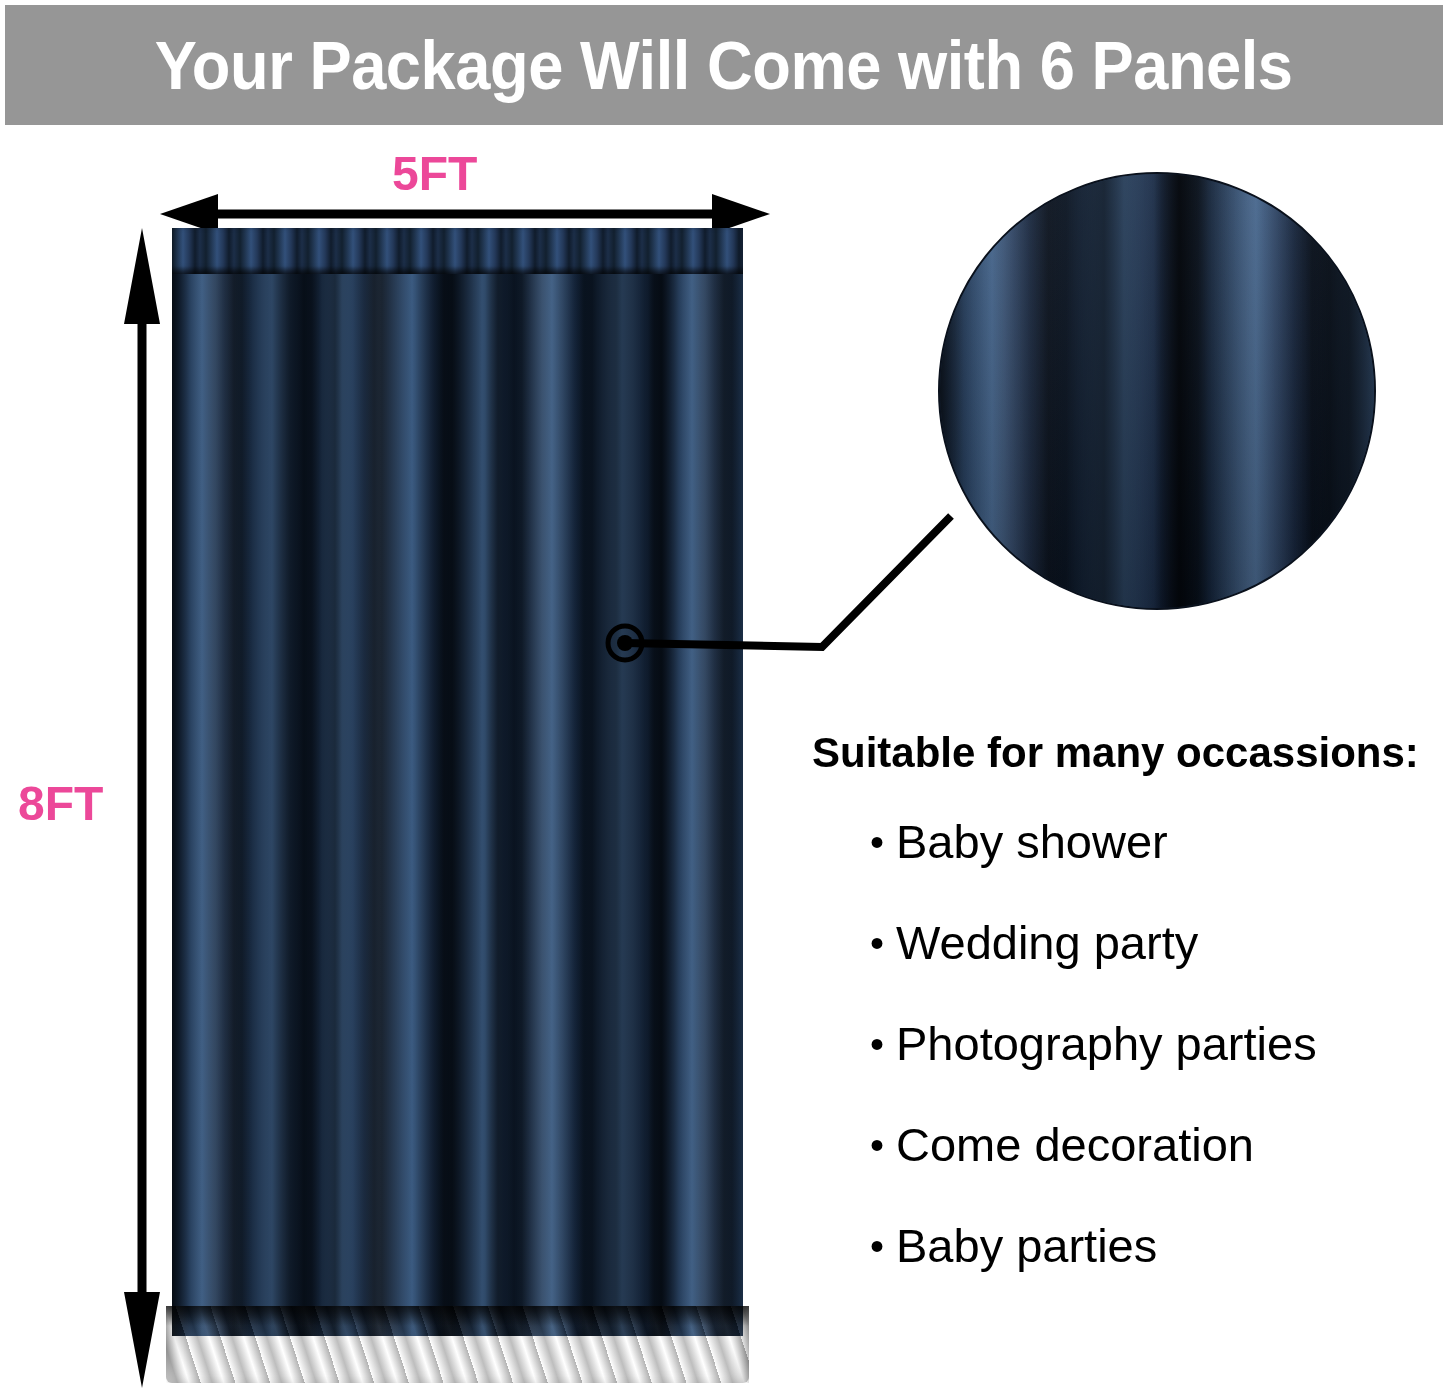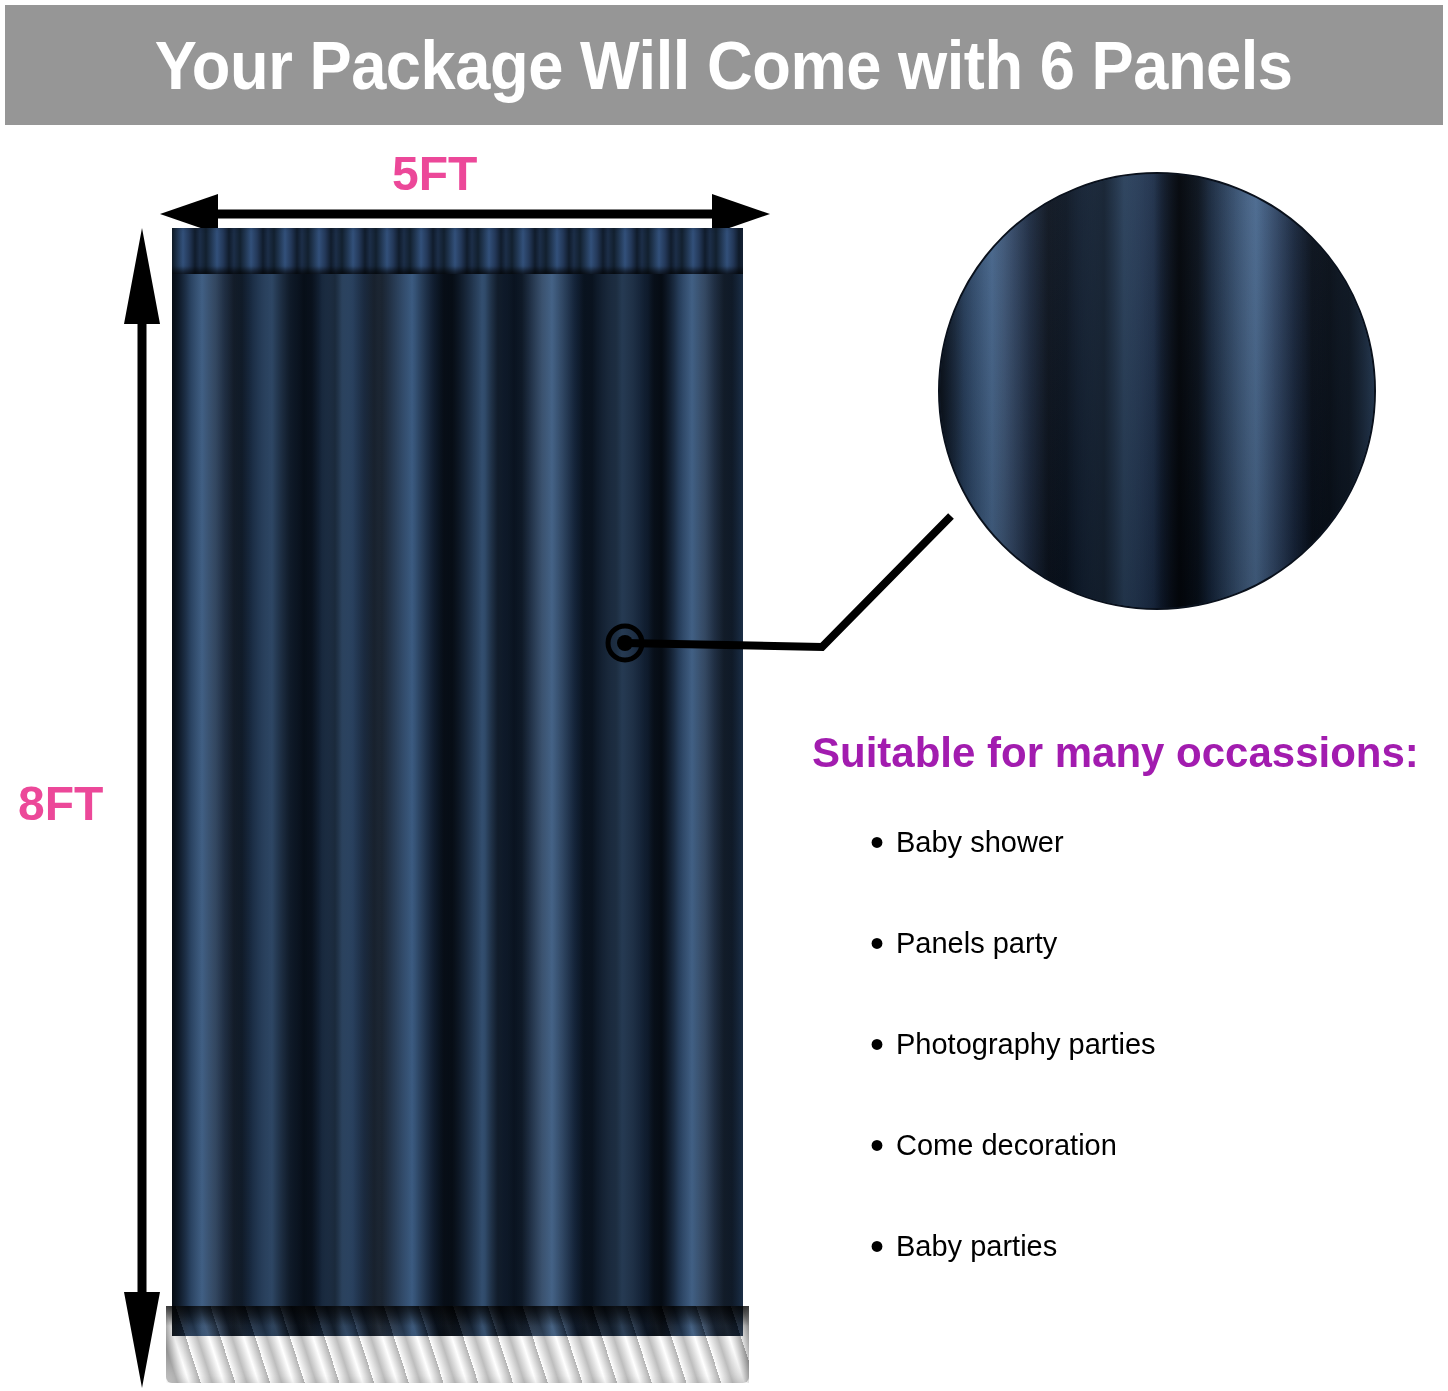--- a/index.html
+++ b/index.html
@@ -252,21 +252,21 @@
   }
 
   
   #occasions-block {
     position: absolute;
     left: 812px;
     top: 730px;
     width: 620px;
   }
   #occasions-heading {
-    color: #a21caf;
+    color: #000000;
     font-family: "Liberation Sans", sans-serif;
     font-size: 42px;
     font-weight: bold;
     line-height: 1.1;
     white-space: nowrap;
     margin: 0 0 44px 0;
   }
   #occasions-list {
     list-style: none;
     margin: 0;
@@ -282,21 +282,21 @@
     width: 26px;
     flex: 0 0 26px;
     color: #000000;
     font-size: 40px;
     line-height: 44px;
     text-align: left;
   }
   .occasion-text {
     color: #000000;
     font-family: "Liberation Sans", sans-serif;
-    font-size: 29px;
+    font-size: 47px;
     line-height: 44px;
     white-space: nowrap;
   }
 </style>
 </head>
 <body>
 
 <div id="page">
 
   <div id="header-banner">
@@ -337,21 +337,21 @@
 
   <div id="occasions-block">
     <div id="occasions-heading">Suitable for many occassions:</div>
     <ul id="occasions-list">
       <li class="occasion-item">
         <span class="occasion-bullet">•</span>
         <span class="occasion-text">Baby shower</span>
       </li>
       <li class="occasion-item">
         <span class="occasion-bullet">•</span>
-        <span class="occasion-text">Panels party</span>
+        <span class="occasion-text">Wedding party</span>
       </li>
       <li class="occasion-item">
         <span class="occasion-bullet">•</span>
         <span class="occasion-text">Photography parties</span>
       </li>
       <li class="occasion-item">
         <span class="occasion-bullet">•</span>
         <span class="occasion-text">Come decoration</span>
       </li>
       <li class="occasion-item">

